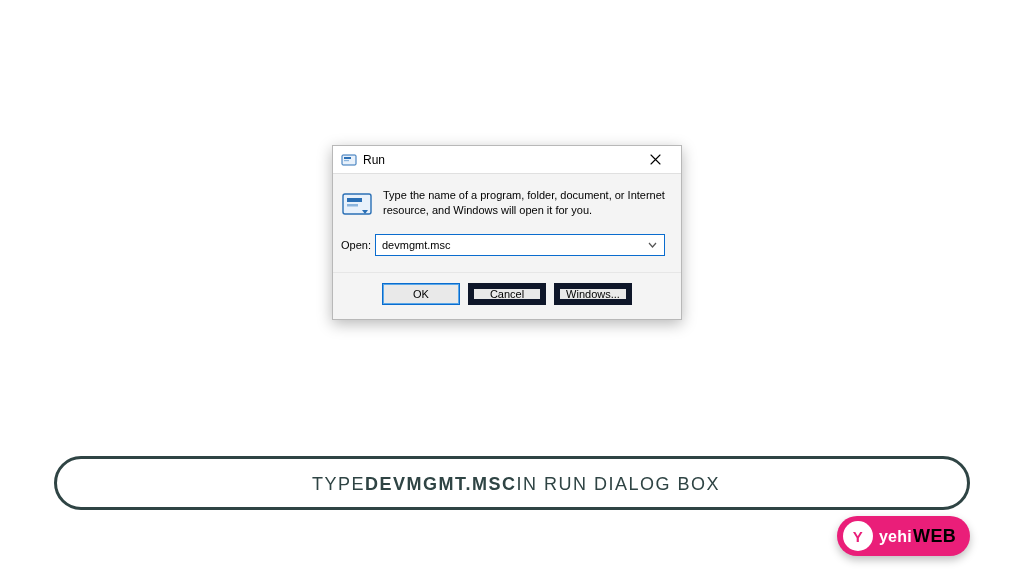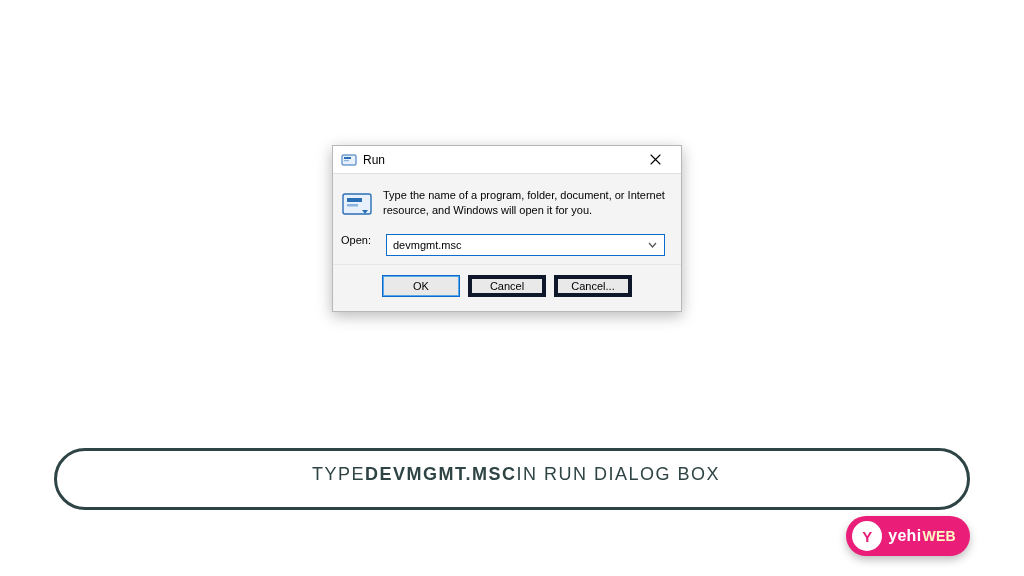--- a/index.html
+++ b/index.html
@@ -76,22 +76,23 @@
     width: 32px; height: 32px;
     flex: 0 0 32px;
   }
   .instruction-row .instruction-text {
     font-size: 11px;
     line-height: 1.35;
     color: #000;
   }
   .open-row {
     display: flex;
-    gap: 11px;
-    margin-bottom: 0;
+    align-items: center;
+    gap: 0;
+    margin-bottom: 8px;
   }
   .open-row .open-label {
     font-size: 11px;
     flex: 0 0 34px;
   }
   .open-row .open-field {
     flex: 1;
     border: 1px solid #0a6cce;
     background: #fff;
     height: 22px;
@@ -120,42 +121,42 @@
     display: flex;
     gap: 8px;
     justify-content: center;
     border-top: 1px solid #e6e6e6;
   }
   .win-btn {
     min-width: 78px;
     height: 22px;
     font-size: 11px;
     background: #e9e9e9;
-    border: 4px solid #0f172a;
+    border: 6px solid #0f172a;
     display: flex; align-items: center; justify-content: center;
     cursor: pointer;
   }
   .win-btn.default {
     border: 1px solid #0a6cce;
     box-shadow: inset 0 0 0 1px #5aa7e8;
   }
 
   
   .caption-wrap {
     position: absolute;
     z-index: 3;
     left: 54px;
     right: 54px;
     bottom: 66px;
-    height: 62px;
+    height: 54px;
     border: 3px solid #2f4444;
     border-radius: 32px;
     background: transparent;
     display: flex;
-    align-items: flex-start;
+    align-items: flex-end;
     justify-content: center;
     padding-left: 8px;
   }
   .caption-inner {
     background: #ffffff;
     border-radius: 26px;
     height: 46px;
     flex: 1;
     margin: 0 6px;
     display: flex;
@@ -193,21 +194,21 @@
     font-size: 15px;
   }
   .watermark .brand-text {
     display: flex; align-items: baseline; gap: 1px;
     font-weight: 800;
     font-size: 16px;
     letter-spacing: 0.3px;
     justify-content: center;
   }
   .watermark .brand-yehi { color: #ffffff; }
-  .watermark .brand-web  { color: #fef9c3; font-size: 14px; }
+  .watermark .brand-web  { color: #000000; font-size: 18px; }
 </style>
 </head>
 <body>
 
 <div class="bg-shape"></div>
 
 <div class="run-dialog">
   <div class="titlebar">
     <span class="run-icon">
       <svg width="16" height="16" viewBox="0 0 16 16">
@@ -253,21 +254,21 @@
   </div>
 
   <div class="button-row">
     <div class="win-btn default">
       <span>OK</span>
     </div>
     <div class="win-btn">
       <span>Cancel</span>
     </div>
     <div class="win-btn">
-      <span>Cancel...</span>
+      <span>Windows...</span>
     </div>
   </div>
 </div>
 
 <div class="caption-wrap">
   <div class="caption-inner">
     <span>TYPE </span>
     <span class="bold">DEVMGMT.MSC</span>
     <span> IN RUN DIALOG BOX</span>
   </div>

